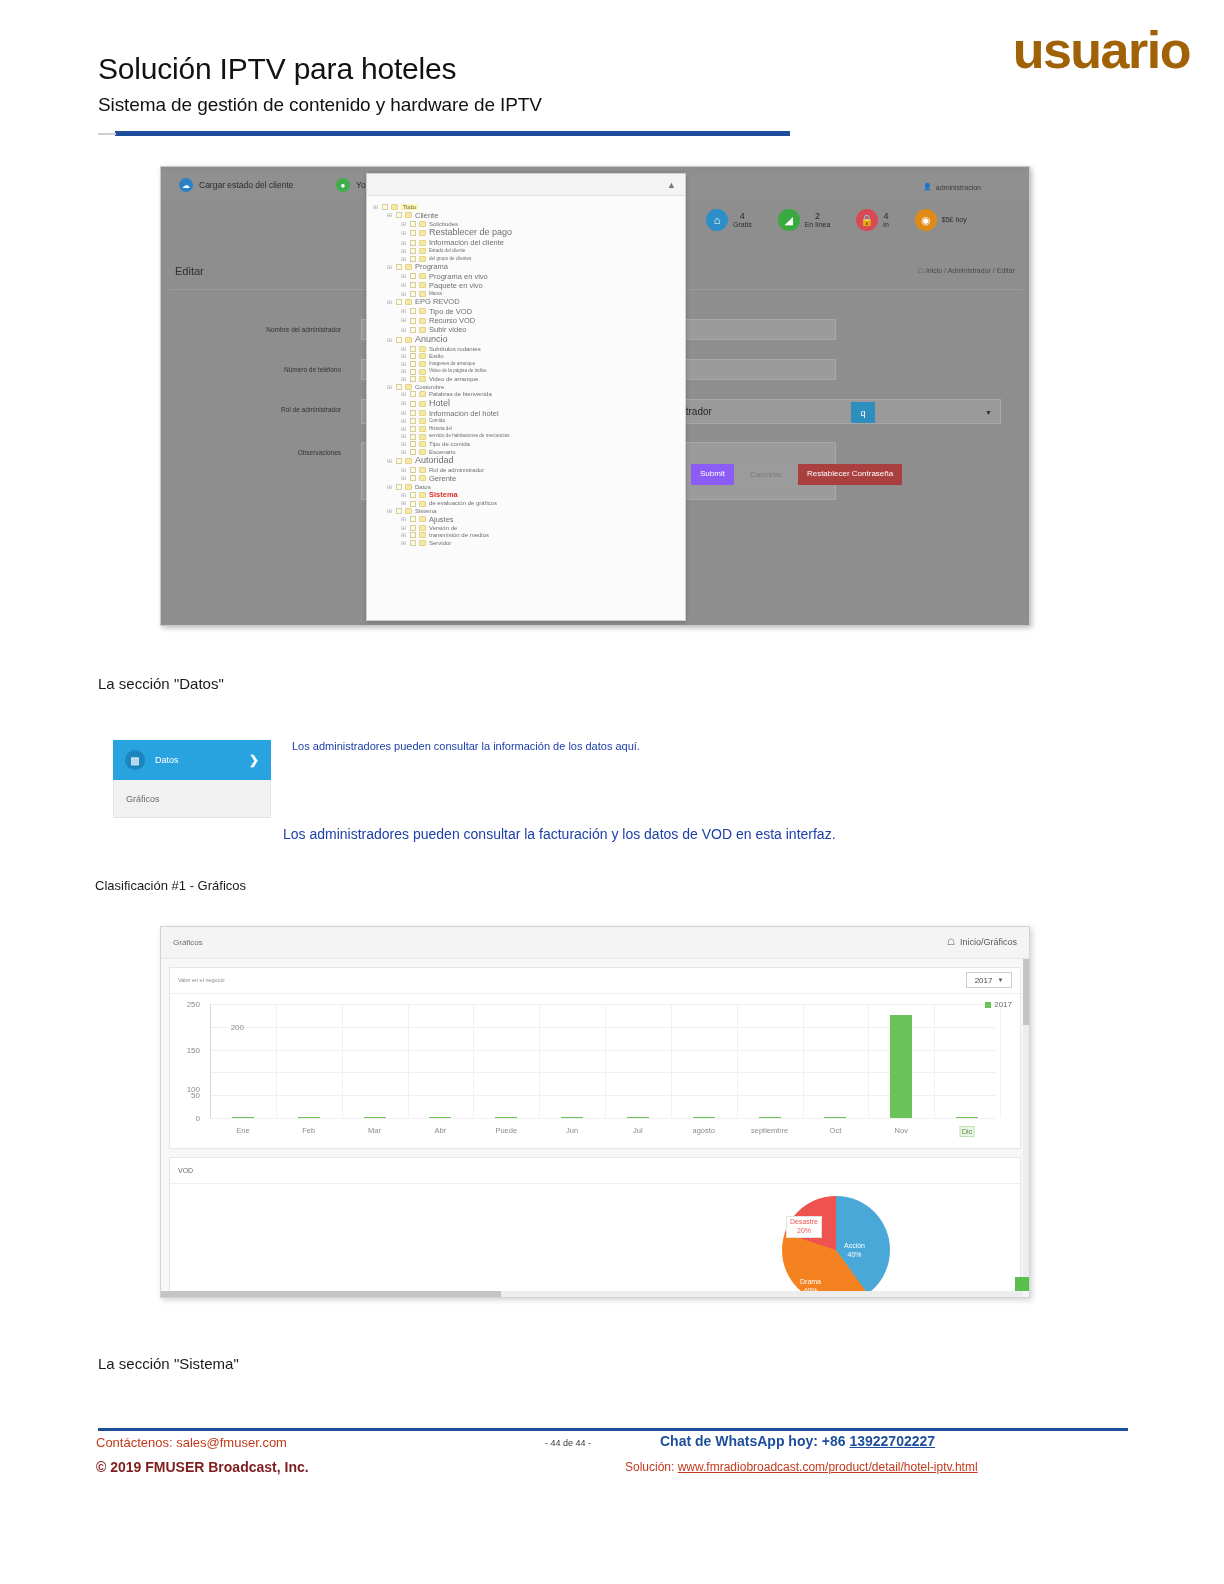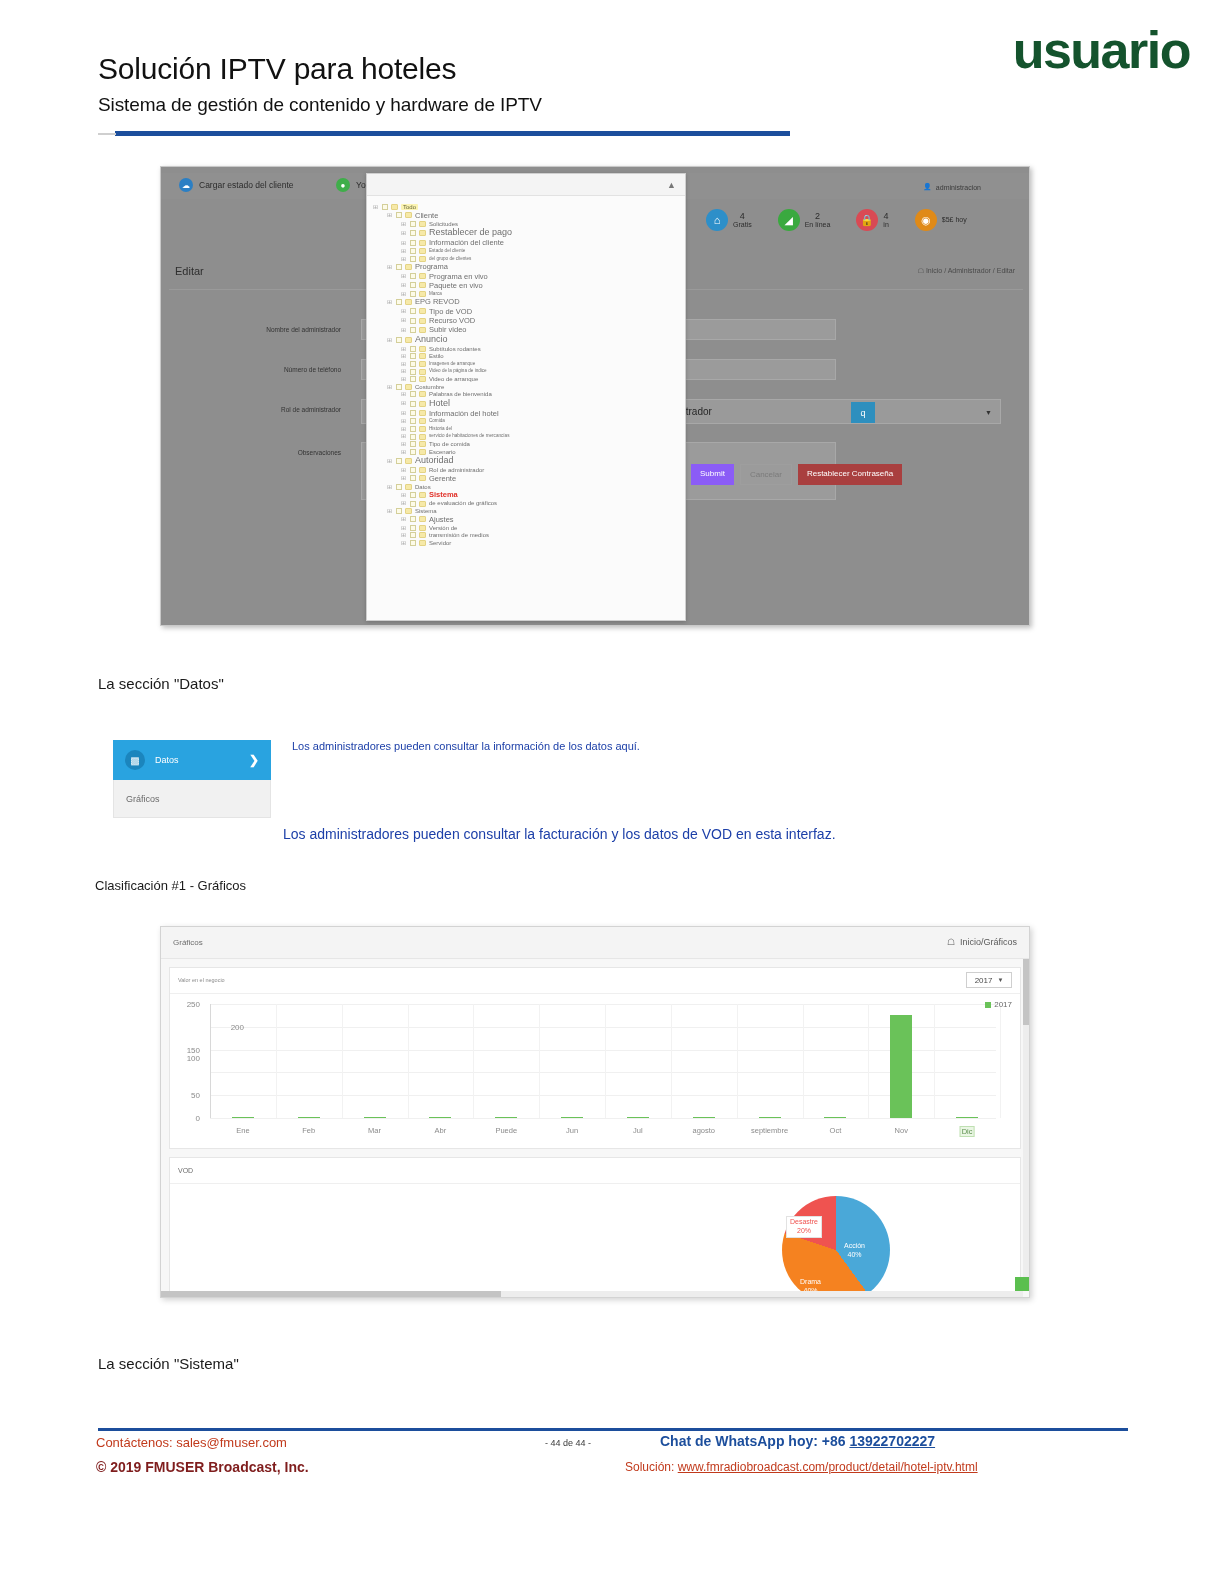--- a/index.html
+++ b/index.html
@@ -10,21 +10,21 @@
     font-family:"Liberation Sans", sans-serif;
     color:#1a1a1a;
     position:relative;
     overflow:hidden;
   }
 
   
   .doc-header { position:absolute; left:98px; top:52px; width:1030px; }
   .doc-title { font-size:30px; font-weight:400; color:#111; letter-spacing:-0.2px; }
   .doc-subtitle { font-size:19px; font-weight:400; color:#111; margin-top:8px; letter-spacing:-0.1px; }
-  .brand { position:absolute; right:34px; top:24px; font-size:52px; font-weight:700; color:#14532d; letter-spacing:-1.5px; line-height:1; }
+  .brand { position:absolute; right:34px; top:24px; font-size:52px; font-weight:700; color:#a16207; letter-spacing:-1.5px; line-height:1; }
   .header-rule { position:absolute; left:115px; top:131px; width:675px; height:5px; background:#1c4e9c; }
   .header-rule-tail { position:absolute; left:98px; top:133px; width:18px; height:2px; background:#cfcfcf; }
 
   
   .shot1 {
     position:absolute; left:160px; top:166px; width:870px; height:460px;
     background:#8e8e8e; border:1px solid #c9c9c9;
     box-shadow:2px 2px 5px rgba(0,0,0,.25);
     overflow:hidden;
   }
@@ -528,21 +528,21 @@
         <span>2017</span>
         <span class="cv">▼</span>
       </div>
     </div>
     <div class="chart-area" id="bar-chart">
         <div class="gridline" style="top: 124px; left: 40px; right: 24px;"></div>
         <div class="yaxis-lab" style="top: 124px; right: 820px;">0</div>
         <div class="gridline" style="top: 101.2px; left: 40px; right: 24px;"></div>
         <div class="yaxis-lab" style="top: 101.2px; right: 820px;">50</div>
         <div class="gridline" style="top: 78.4px; left: 40px; right: 24px;"></div>
-        <div class="yaxis-lab" style="top: 64px; right: 820px;">100</div>
+        <div class="yaxis-lab" style="top: 95px; right: 820px;">100</div>
         <div class="gridline" style="top: 55.6px; left: 40px; right: 24px;"></div>
         <div class="yaxis-lab" style="top: 55.6px; right: 820px;">150</div>
         <div class="gridline" style="top: 32.8px; left: 40px; right: 24px;"></div>
         <div class="yaxis-lab" style="top: 32.8px; right: 776px;">200</div>
         <div class="gridline" style="top: 10px; left: 40px; right: 24px;"></div>
         <div class="yaxis-lab" style="top: 10px; right: 820px;">250</div>
         <div style="position: absolute; top: 10px; height: 114px; width: 1px; background: rgb(242, 242, 242); left: 40px;"></div>
         <div style="position: absolute; top: 10px; height: 114px; width: 1px; background: rgb(242, 242, 242); left: 105.833px;"></div>
         <div style="position: absolute; top: 10px; height: 114px; width: 1px; background: rgb(242, 242, 242); left: 171.667px;"></div>
         <div style="position: absolute; top: 10px; height: 114px; width: 1px; background: rgb(242, 242, 242); left: 237.5px;"></div>

